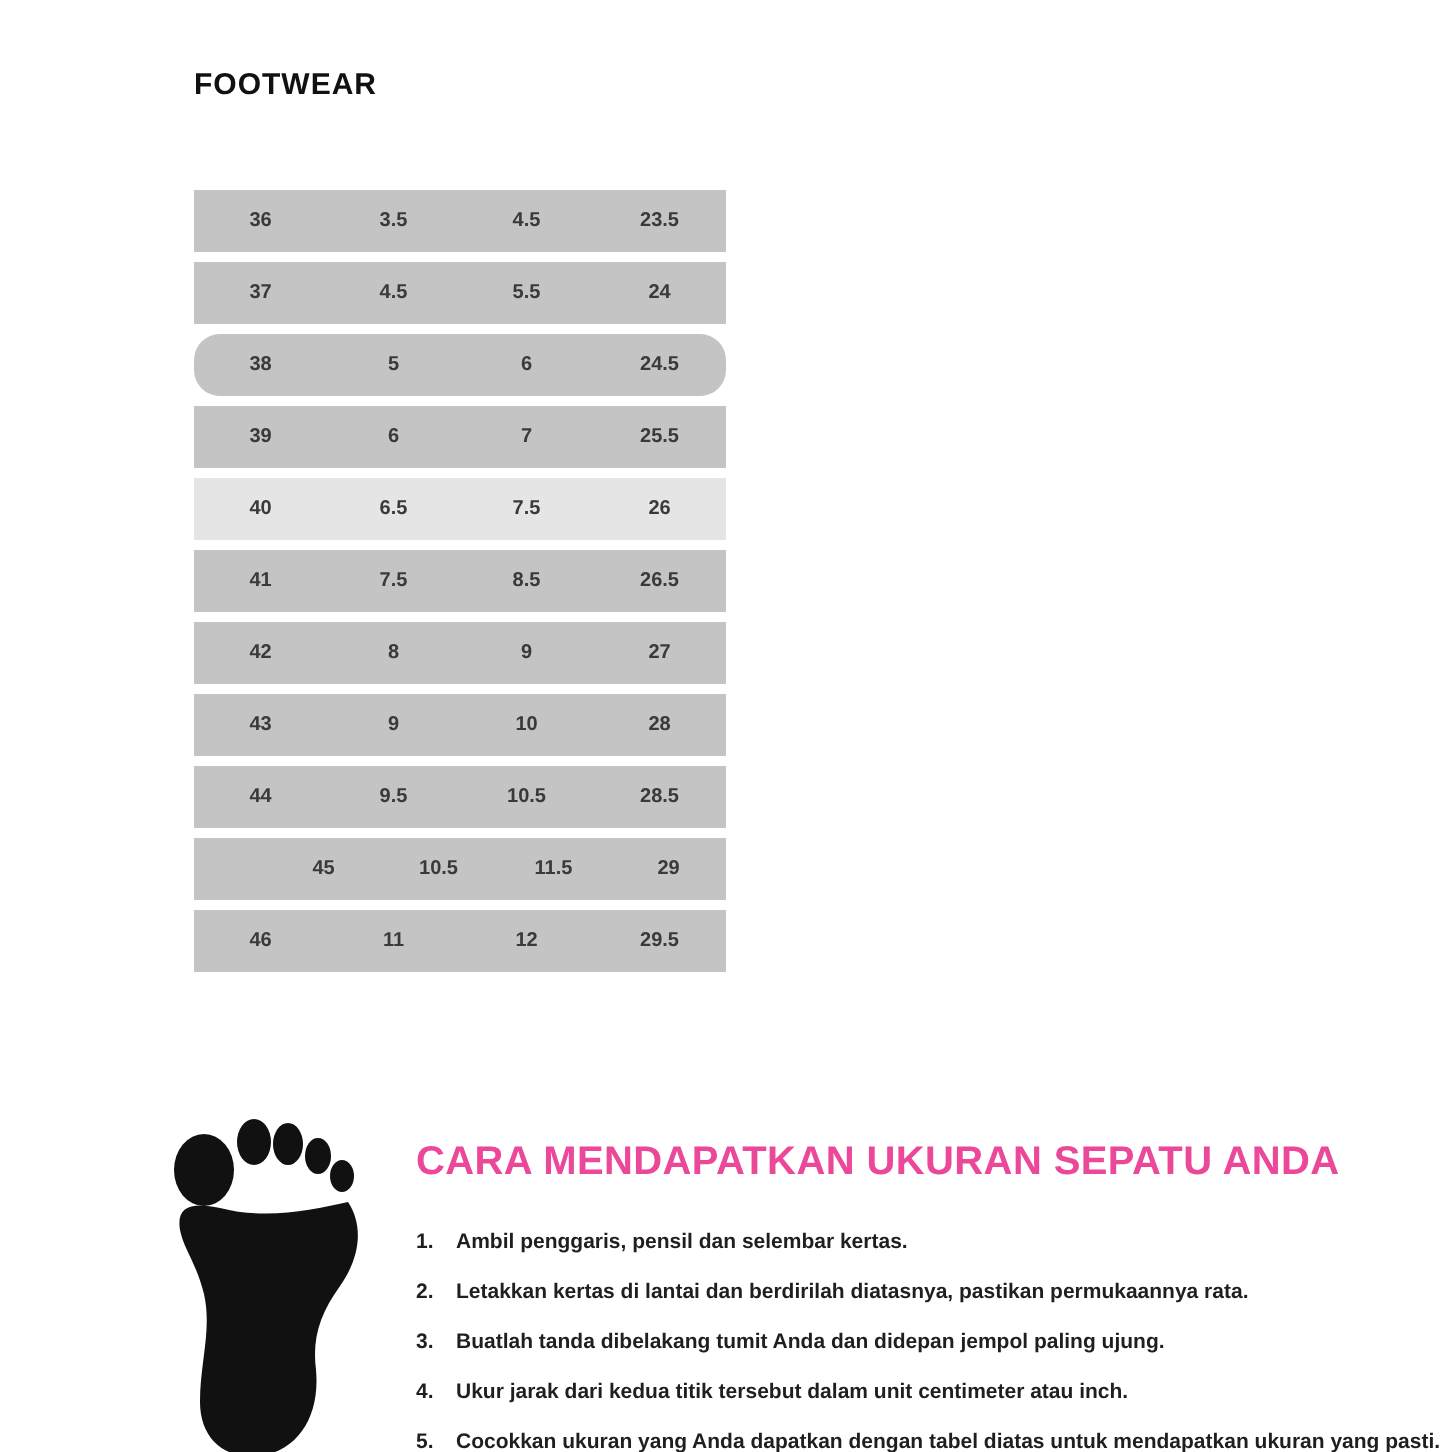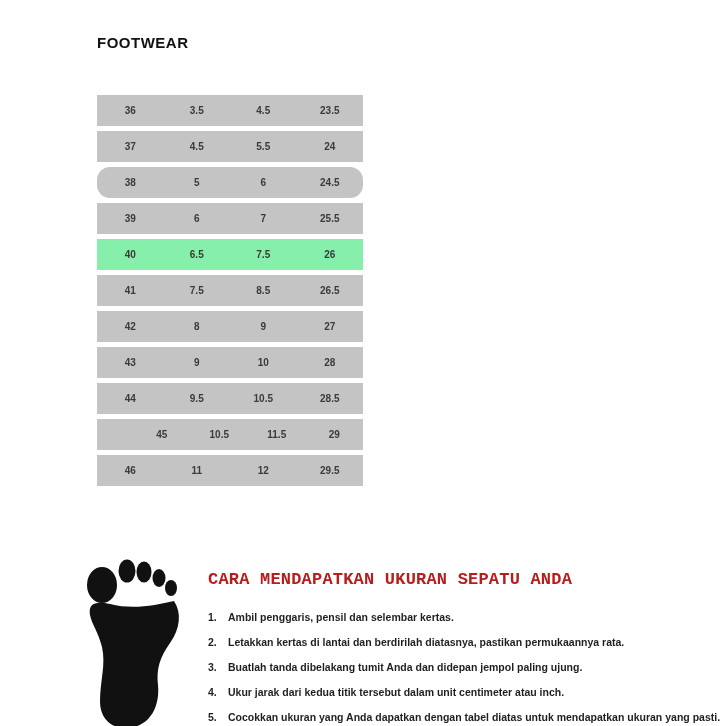--- a/index.html
+++ b/index.html
@@ -60,26 +60,25 @@
     height: 182px;
   }
   .foot-wrap svg { width: 100%; height: 100%; }
   .instructions {
     position: absolute;
     left: 208px;
     top: 550px;
     width: 505px;
   }
   .instructions h2 {
-    font-size: 17px;
-    font-weight: bold;
-    color: #b91c1c;
+    font-size: 20px;
+    font-weight: bold;
+    color: #ec4899;
     margin-bottom: 22px;
     letter-spacing: 0.2px;
-    font-family: Liberation Mono, monospace;
   }
   .steps { list-style: none; }
   .step {
     display: flex;
     align-items: flex-start;
     margin-bottom: 13px;
     font-size: 10.5px;
     font-weight: bold;
     color: #1f1f1f;
     white-space: nowrap;
@@ -116,21 +115,21 @@
           <div class="cell">5</div>
           <div class="cell">6</div>
           <div class="cell">24.5</div>
         </div>
         <div class="trow" style="background: rgb(196, 196, 196);">
           <div class="cell">39</div>
           <div class="cell">6</div>
           <div class="cell">7</div>
           <div class="cell">25.5</div>
         </div>
-        <div class="trow" style="background: #86efac;">
+        <div class="trow" style="background: #e5e5e5;">
           <div class="cell">40</div>
           <div class="cell">6.5</div>
           <div class="cell">7.5</div>
           <div class="cell">26</div>
         </div>
         <div class="trow" style="background: rgb(196, 196, 196);">
           <div class="cell">41</div>
           <div class="cell">7.5</div>
           <div class="cell">8.5</div>
           <div class="cell">26.5</div>

